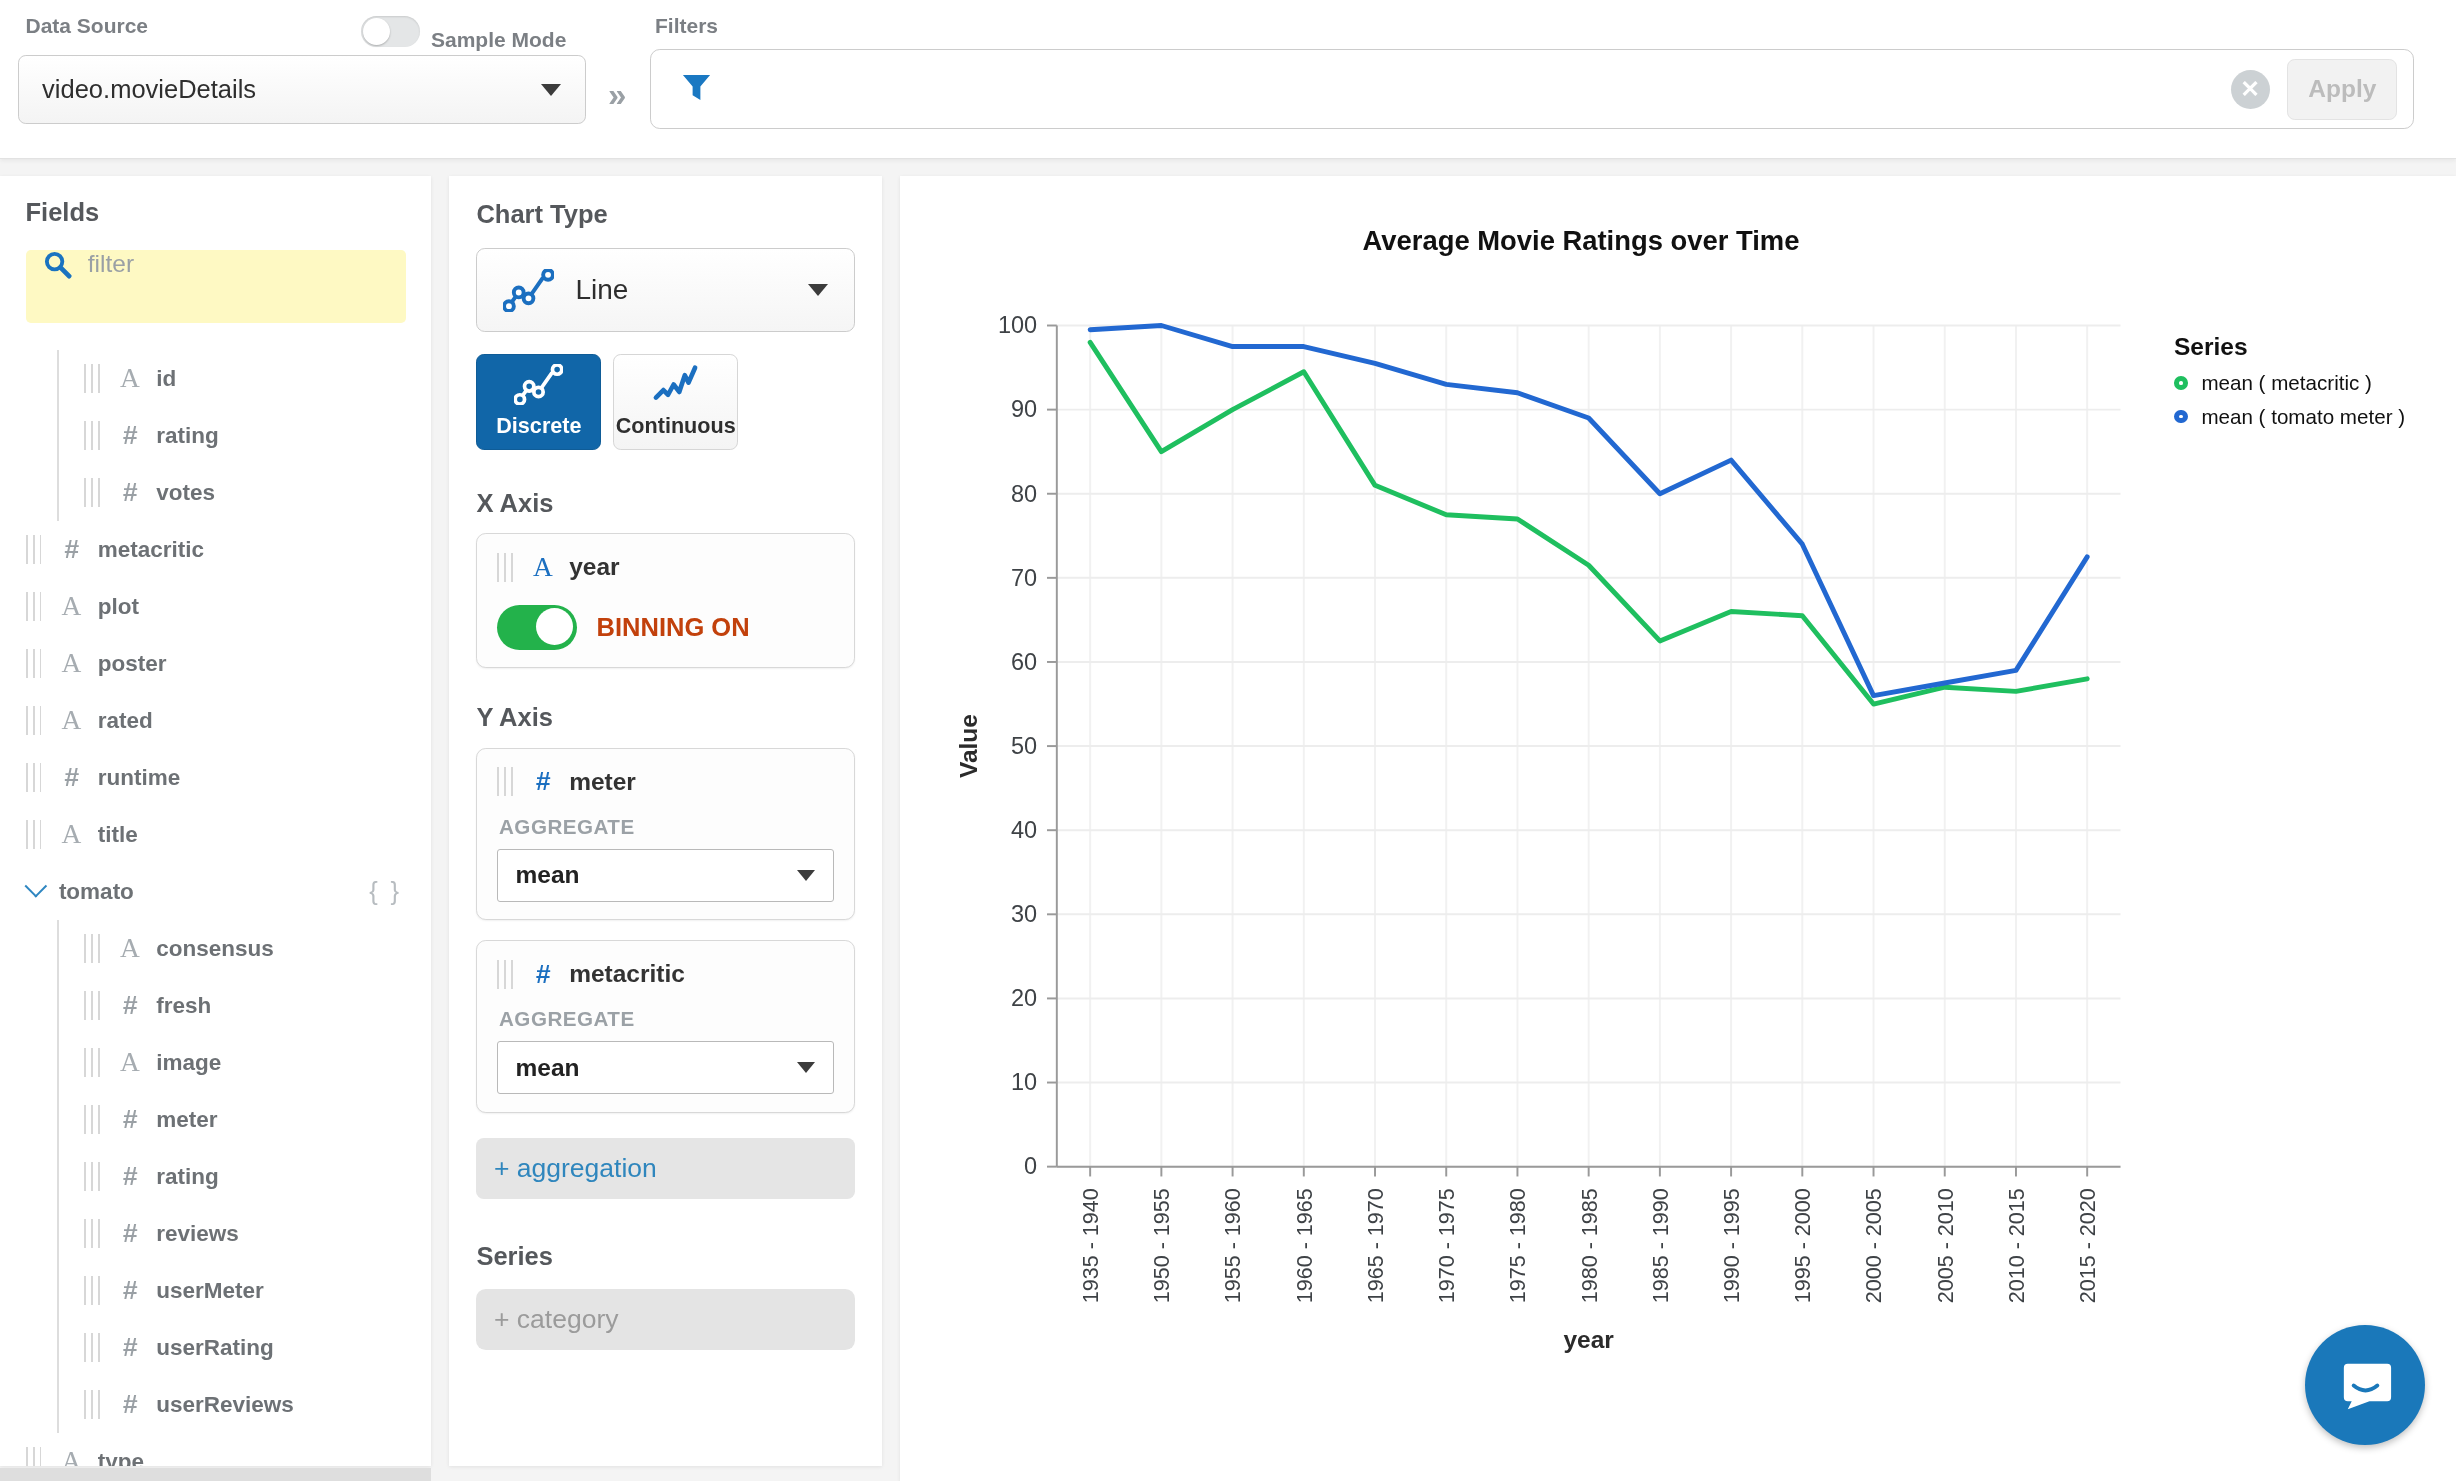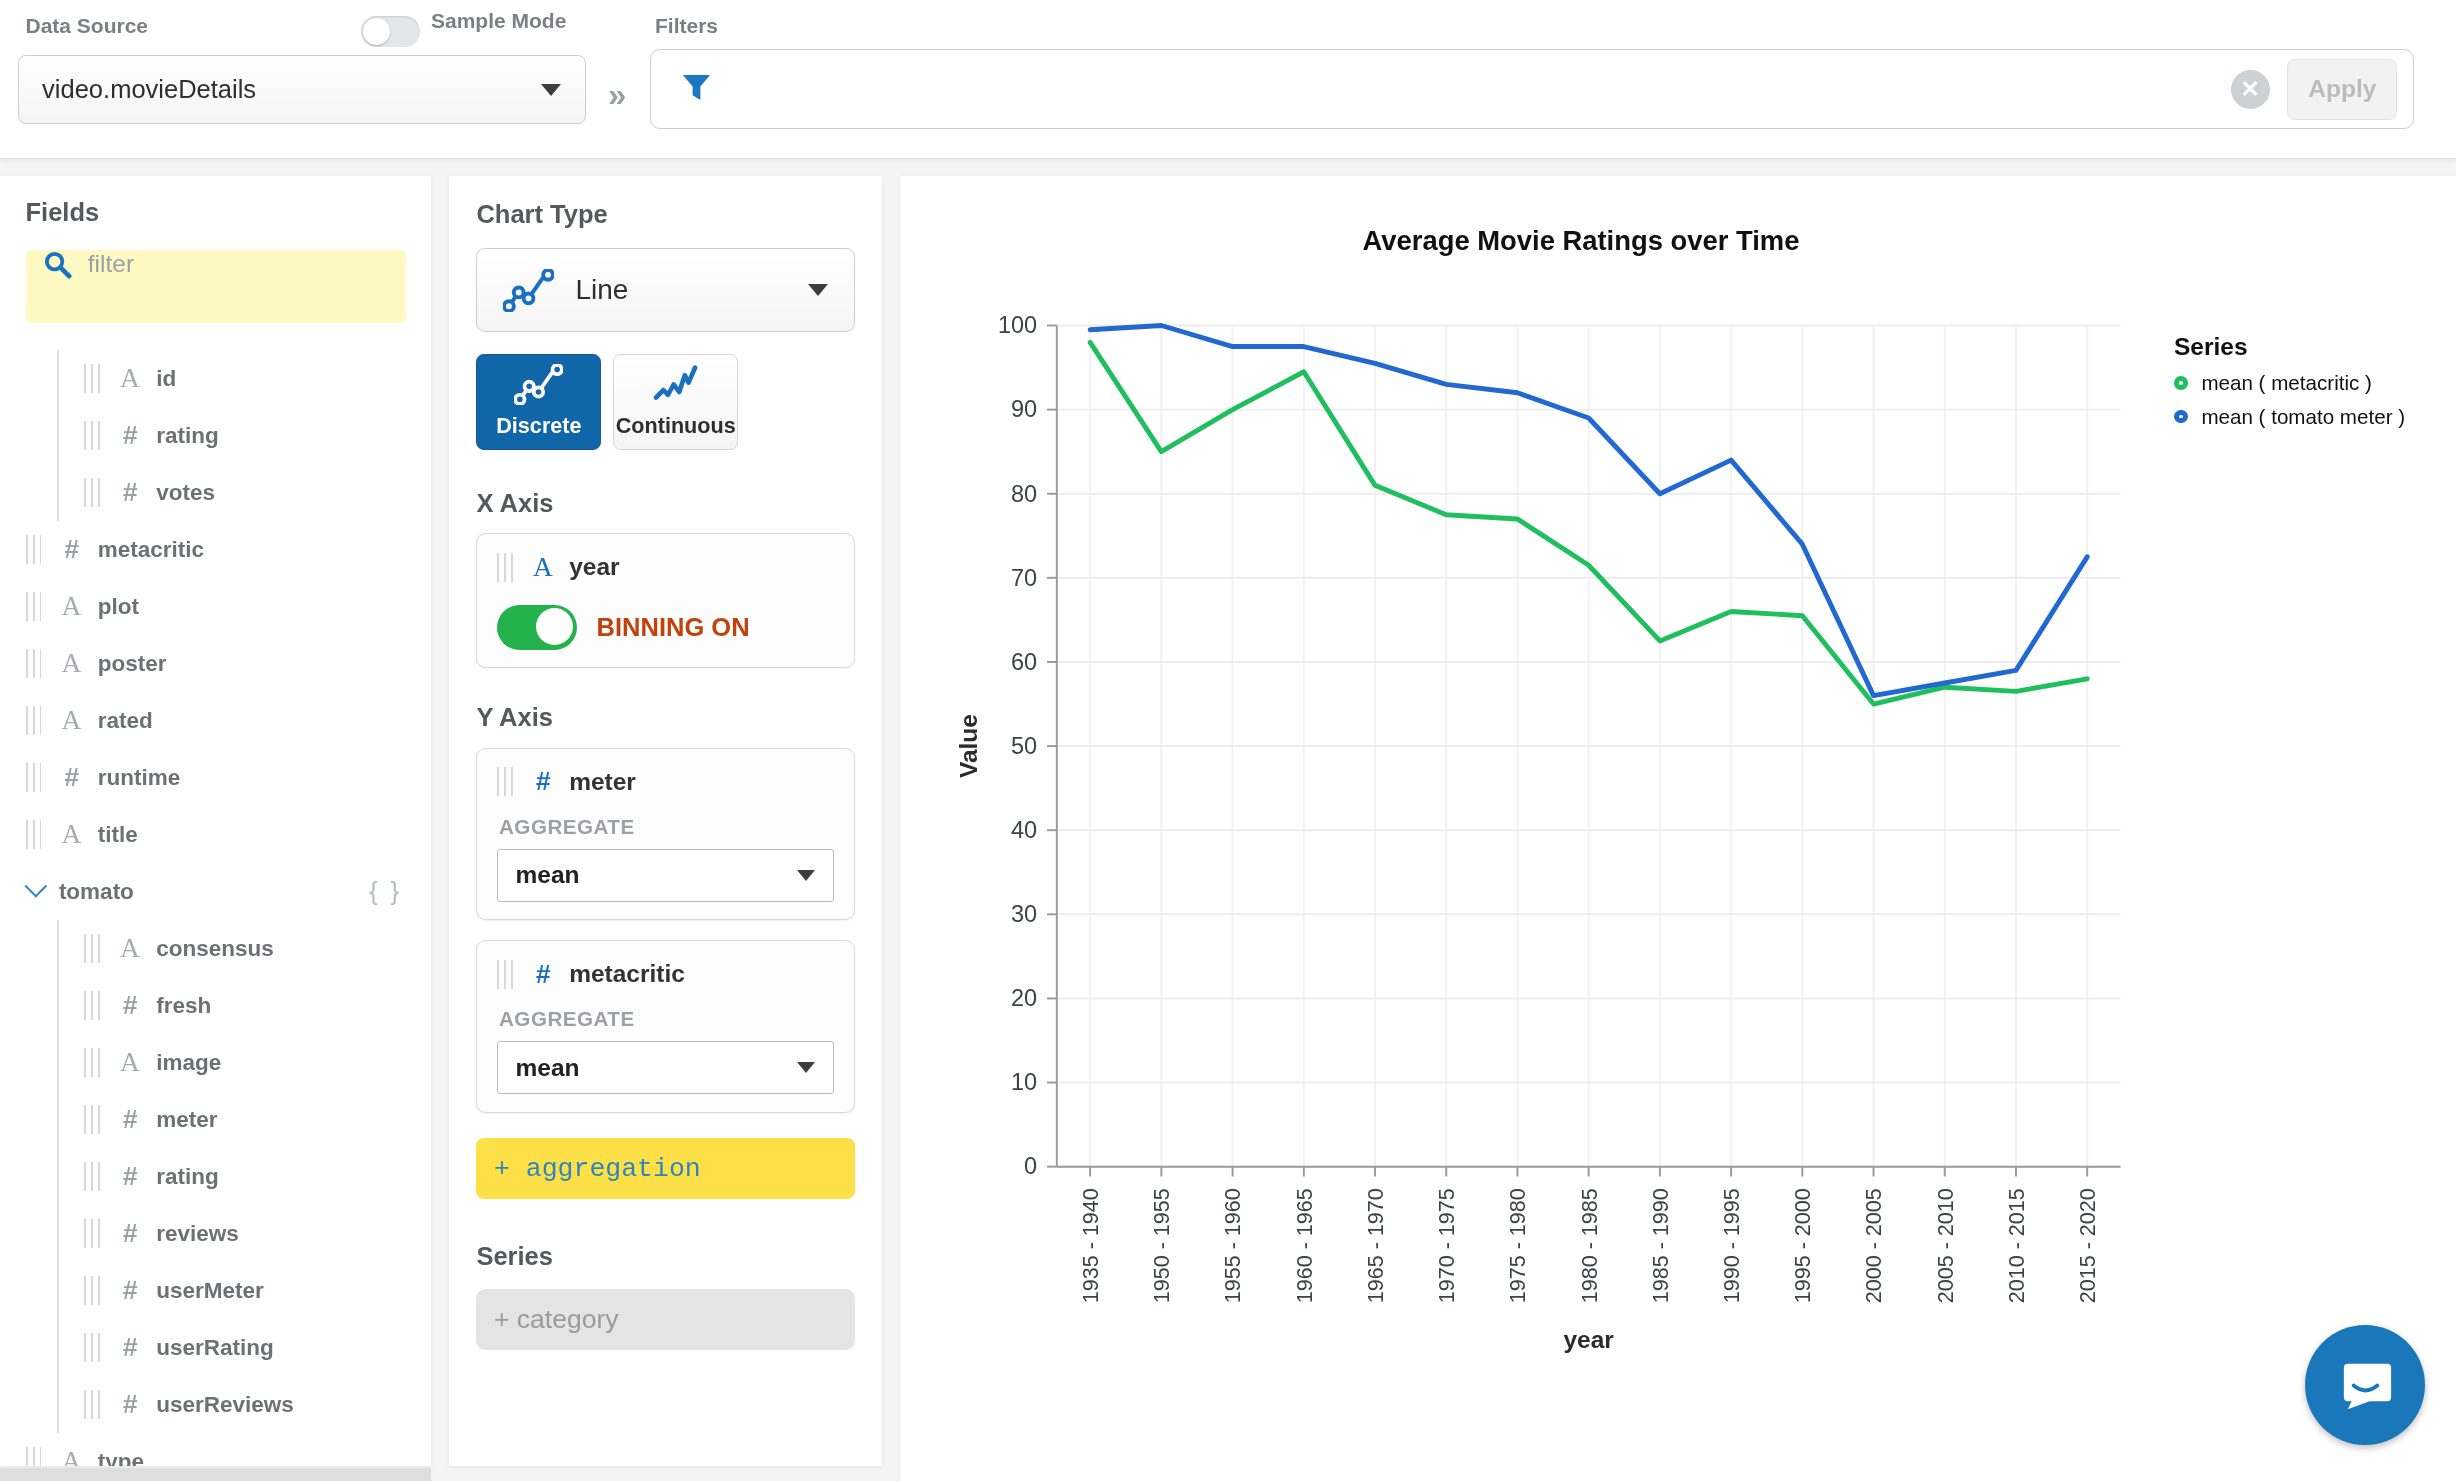--- a/index.html
+++ b/index.html
@@ -4,21 +4,21 @@
 <style>
   * { margin:0; padding:0; box-sizing:border-box; }
   html,body { width:2456px; height:1482px; overflow:hidden;
     font-family:"Liberation Sans", sans-serif; background:#f4f4f4; }
 
   
   .topbar { position:absolute; left:0; top:0; width:2456px; height:159px;
     background:#fff; border-bottom:1px solid #e2e2e2; box-shadow:0 2px 3.9px rgba(0,0,0,.05); z-index:5; }
   .tb-label { position:absolute; font-size:21px; font-weight:bold; color:#7b7f84; }
   .ds-label { left:25.5px; top:13.7px; }
-  .sm-label { left:431px; top:9px; }
+  .sm-label { left:431px; top:28px; }
   .fl-label { left:655px; top:13.7px; }
   .toggle-off { position:absolute; left:361px; top:15.7px; width:59px; height:31px;
     background:#e4e6e7; border-radius:15.7px; box-shadow:inset 0 1px 2px rgba(0,0,0,.12); cursor:pointer; }
   .toggle-off .knob { position:absolute; left:2px; top:2px; width:27.4px; height:27.4px;
     background:#fff; border-radius:50%; box-shadow:0 1px 2px rgba(0,0,0,.25); }
   .ds-select { position:absolute; left:17.6px; top:55px; width:568px; height:69px;
     border:1px solid #ccc; border-radius:7.8px; background:linear-gradient(#fff,#f4f4f4);
     display:flex; align-items:center; padding:0 23.5px; cursor:pointer;gap:17px; }
   .ds-select .val { font-size:25.5px; color:#2e2e2e; flex:1; }
   .caret { width:0; height:0; border-left:10.8px solid transparent; border-right:10.8px solid transparent;
@@ -84,22 +84,22 @@
     display:flex; align-items:center; padding:0 5.9px 0 13.7px; }
   .binsize-input .v { flex:1; font-size:24.5px; color:#222; }
   .stepper { display:flex; flex-direction:column; gap:4.9px; padding:3.9px 5.9px; border:1px solid #ccc; border-radius:4.9px; }
   .tri-up { width:0;height:0;border-left:6.9px solid transparent;border-right:6.9px solid transparent;border-bottom:7.8px solid #555; }
   .tri-dn { width:0;height:0;border-left:6.9px solid transparent;border-right:6.9px solid transparent;border-top:7.8px solid #555; }
   .agg-label { font-size:20.6px; font-weight:bold; color:#9ba1a6; letter-spacing:0.5px; margin:17.6px 0 9.8px 2px; }
   .mean-select { height:53px; border:1px solid #b9b9b9; border-radius:3px; background:#fff;
     display:flex; align-items:center; padding:0 17.6px; cursor:pointer; }
   .mean-select .val { flex:1; font-size:24.5px; font-weight:bold; color:#222; }
   .mean-select .caret { border-left-width:9.8px; border-right-width:9.8px; border-top-width:11.8px; }
-  .add-agg { height:61px; background:#fde047; border:none; border-radius:7.8px; width:100%;
-    font-size:26.5px; color:#2f86bd; text-align:left; padding-left:17.6px; cursor:pointer; margin-top:5.9px;font-family:Liberation Mono, monospace; }
+  .add-agg { height:61px; background:#e5e5e5; border:none; border-radius:7.8px; width:100%;
+    font-size:26.5px; color:#2f86bd; text-align:left; padding-left:17.6px; cursor:pointer; margin-top:5.9px; }
   .series-h { margin-top:43px; }
   .add-cat { height:61px; background:#e4e4e4; border:none; border-radius:9.8px; width:100%;
     font-size:26.5px; color:#9b9b9b; text-align:left; padding-left:17.6px; cursor:pointer; margin-top:17.6px; }
 
   
   .chart-title { position:absolute; left:44px; top:49px; width:1274px; text-align:center;
     font-size:27.4px; font-weight:bold; color:#111; }
   #chart-svg-wrap { position:absolute; left:44px; top:125px; }
   .legend { position:absolute; left:1274px; top:157px; }
   .legend-h { font-size:24.5px; font-weight:bold; color:#111; margin-bottom:9.8px; }

